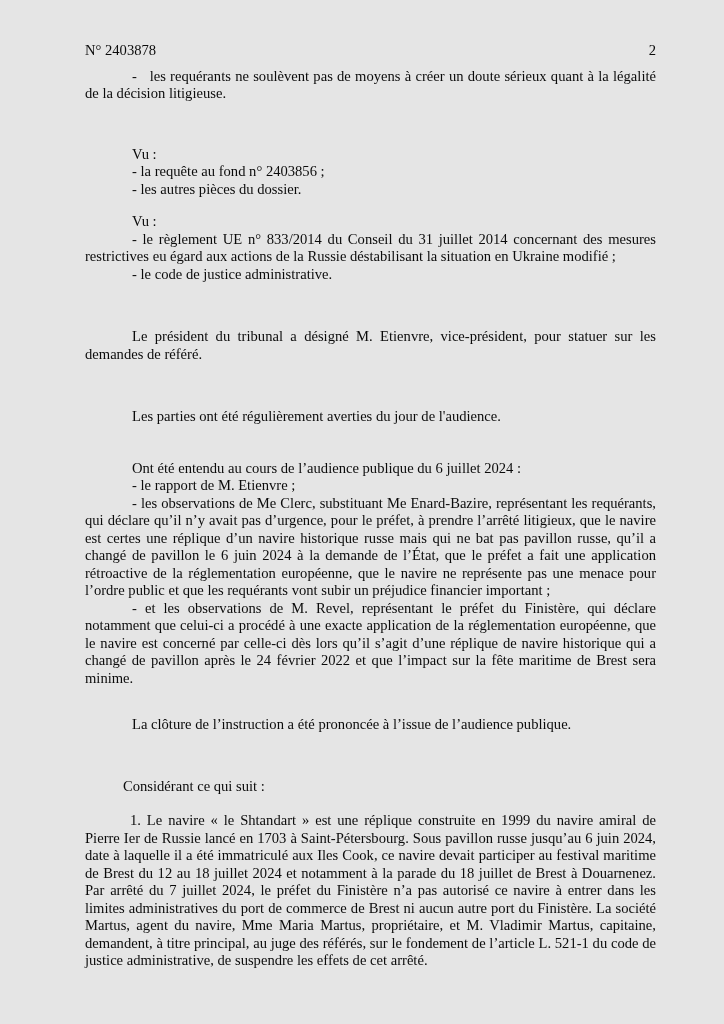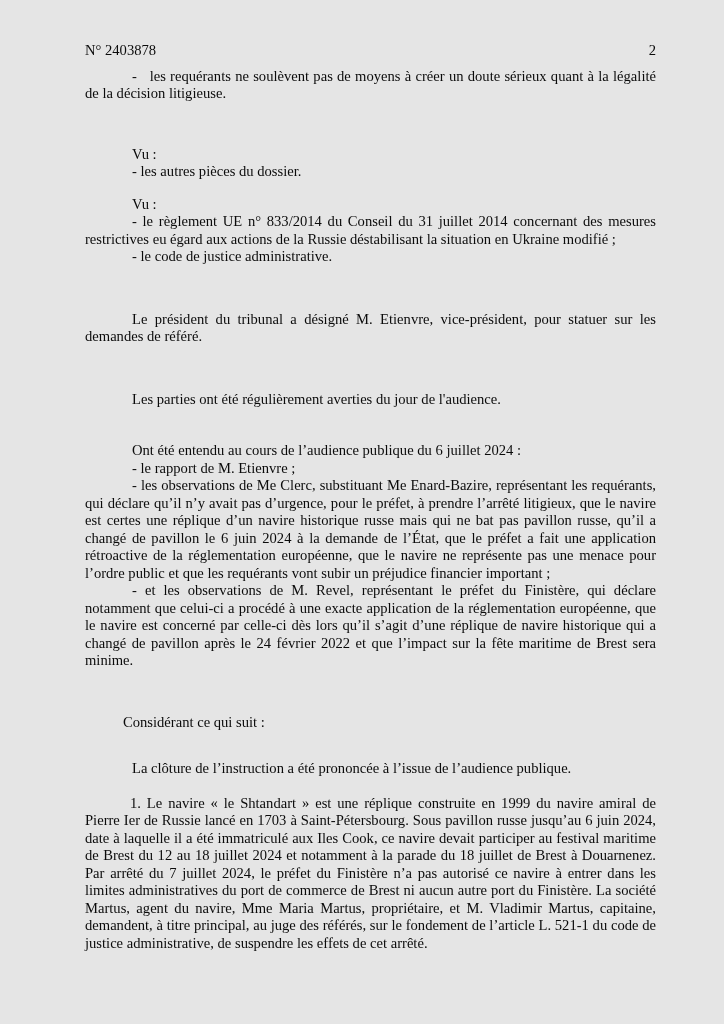--- a/index.html
+++ b/index.html
@@ -46,33 +46,34 @@
 
 <div class="page">
   <div class="header">
     <span>N° 2403878</span>
     <span>2</span>
   </div>
 
   <p class="p just">-&nbsp;&nbsp; les requérants ne soulèvent pas de moyens à créer un doute sérieux quant à la légalité de la décision litigieuse.</p>
 
   <p class="p mt43">Vu :</p>
+  <p class="p">- la requête au fond n° 2403856 ;</p>
   <p class="p">- les autres pièces du dossier.</p>
 
   <p class="p mt15">Vu :</p>
   <p class="p just">- le règlement UE n° 833/2014 du Conseil du 31 juillet 2014 concernant des mesures restrictives eu égard aux actions de la Russie déstabilisant la situation en Ukraine modifié ;</p>
   <p class="p">- le code de justice administrative.</p>
 
   <p class="p just mt30">Le président du tribunal a désigné M. Etienvre, vice-président, pour statuer sur les demandes de référé.</p>
 
   <p class="p mt30">Les parties ont été régulièrement averties du jour de l'audience.</p>
 
   <p class="p mt34">Ont été entendu au cours de l’audience publique du 6 juillet 2024 :</p>
   <p class="p">- le rapport de M. Etienvre ;</p>
   <p class="p just">- les observations de Me Clerc, substituant Me Enard-Bazire, représentant les requérants, qui déclare qu’il n’y avait pas d’urgence, pour le préfet, à prendre l’arrêté litigieux, que le navire est certes une réplique d’un navire historique russe mais qui ne bat pas pavillon russe, qu’il a changé de pavillon le 6 juin 2024 à la demande de l’État, que le préfet a fait une application rétroactive de la réglementation européenne, que le navire ne représente pas une menace pour l’ordre public et que les requérants vont subir un préjudice financier important ;</p>
   <p class="p just">- et les observations de M. Revel, représentant le préfet du Finistère, qui déclare notamment que celui-ci a procédé à une exacte application de la réglementation européenne, que le navire est concerné par celle-ci dès lors qu’il s’agit d’une réplique de navire historique qui a changé de pavillon après le 24 février 2022 et que l’impact sur la fête maritime de Brest sera minime.</p>
 
+  <p class="p mt29">La clôture de l’instruction a été prononcée à l’issue de l’audience publique.</p>
+
   <p class="p ind-considerant mt44">Considérant ce qui suit :</p>
-
-  <p class="p mt29">La clôture de l’instruction a été prononcée à l’issue de l’audience publique.</p>
 
   <p class="p ind-num just mt17">1. Le navire « le Shtandart » est une réplique construite en 1999 du navire amiral de Pierre Ier de Russie lancé en 1703 à Saint-Pétersbourg. Sous pavillon russe jusqu’au 6 juin 2024, date à laquelle il a été immatriculé aux Iles Cook, ce navire devait participer au festival maritime de Brest du 12 au 18 juillet 2024 et notamment à la parade du 18 juillet de Brest à Douarnenez. Par arrêté du 7 juillet 2024, le préfet du Finistère n’a pas autorisé ce navire à entrer dans les limites administratives du port de commerce de Brest ni aucun autre port du Finistère. La société Martus, agent du navire, Mme Maria Martus, propriétaire, et M. Vladimir Martus, capitaine, demandent, à titre principal, au juge des référés, sur le fondement de l’article L. 521-1 du code de justice administrative, de suspendre les effets de cet arrêté.</p>
 </div>
 
 </body></html>

